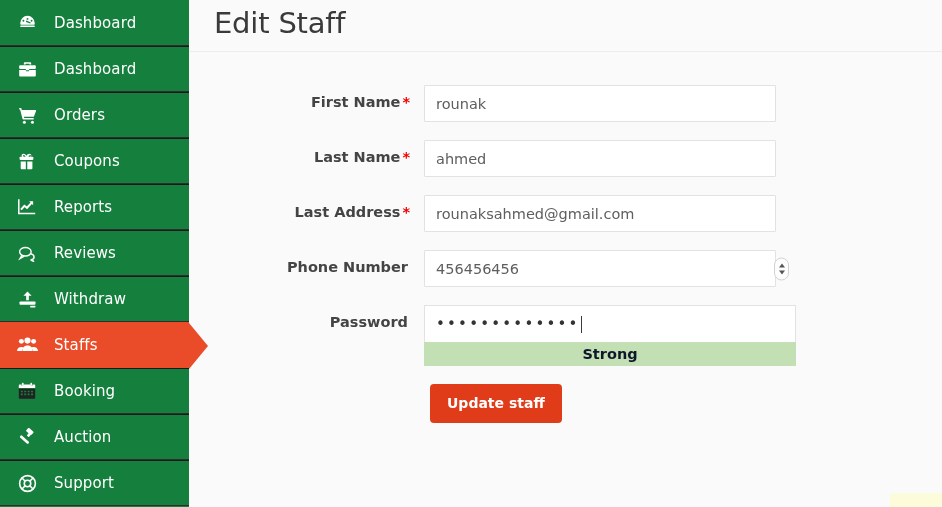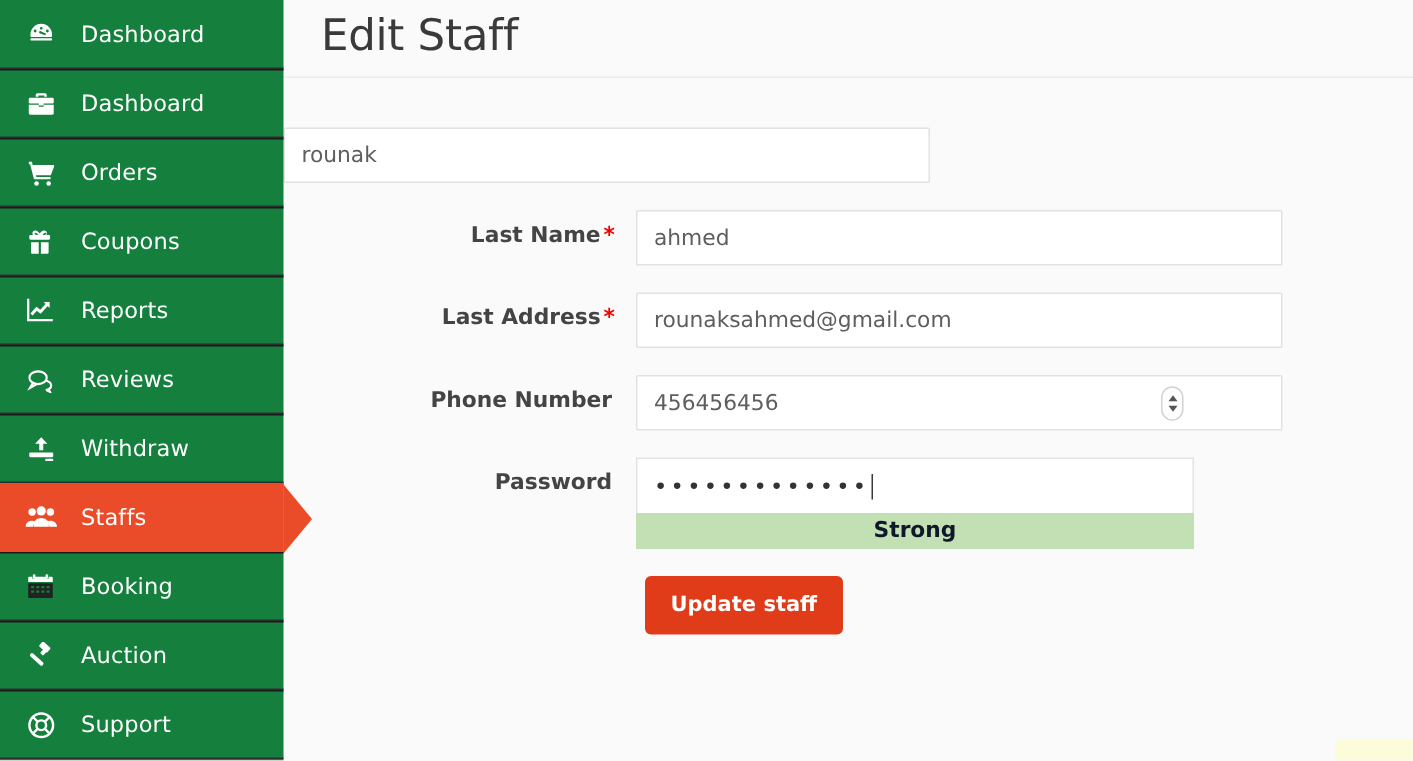--- a/index.html
+++ b/index.html
@@ -99,21 +99,21 @@
     padding-top: 9px;
     font-size: 14.5px;
     font-weight: bold;
     color: #444444;
     line-height: 1.2;
   }
   .req { color: #f10000; font-weight: bold; margin-left: 2px; }
   .field-col { width: 372px; flex: 0 0 372px; position: relative; }
 
   .txt {
-    width: 431px;
+    width: 352px;
     height: 37px;
     border: 1px solid #e2e2e2;
     background: #ffffff;
     font-size: 14.5px;
     color: #5e5e5e;
     padding: 0 11px;
     outline: none;
     border-radius: 1px;
     font-family: "DejaVu Sans", "Liberation Sans", sans-serif;
   }
@@ -352,20 +352,23 @@
   </nav>
 
   <section id="main">
 
     <h1 id="page-title">Edit Staff</h1>
     <div id="title-divider"></div>
 
     <form id="staff-form">
 
       <div class="form-row">
+        <div class="label-col">
+          <span>First Name</span><span class="req">*</span>
+        </div>
         <div class="field-col">
           <input class="txt" type="text" value="rounak" placeholder="First Name" style="">
         </div>
       </div>
 
       <div class="form-row">
         <div class="label-col">
           <span>Last Name</span><span class="req">*</span>
         </div>
         <div class="field-col">

